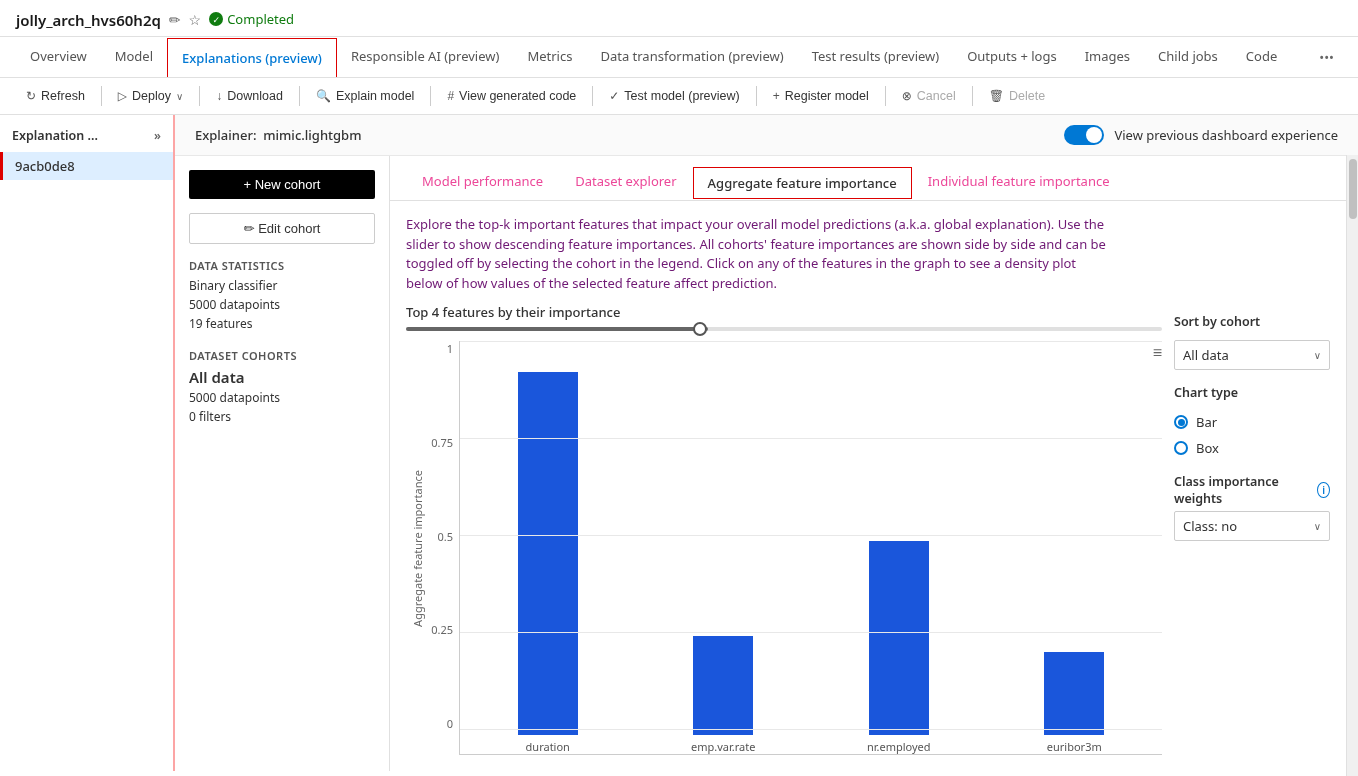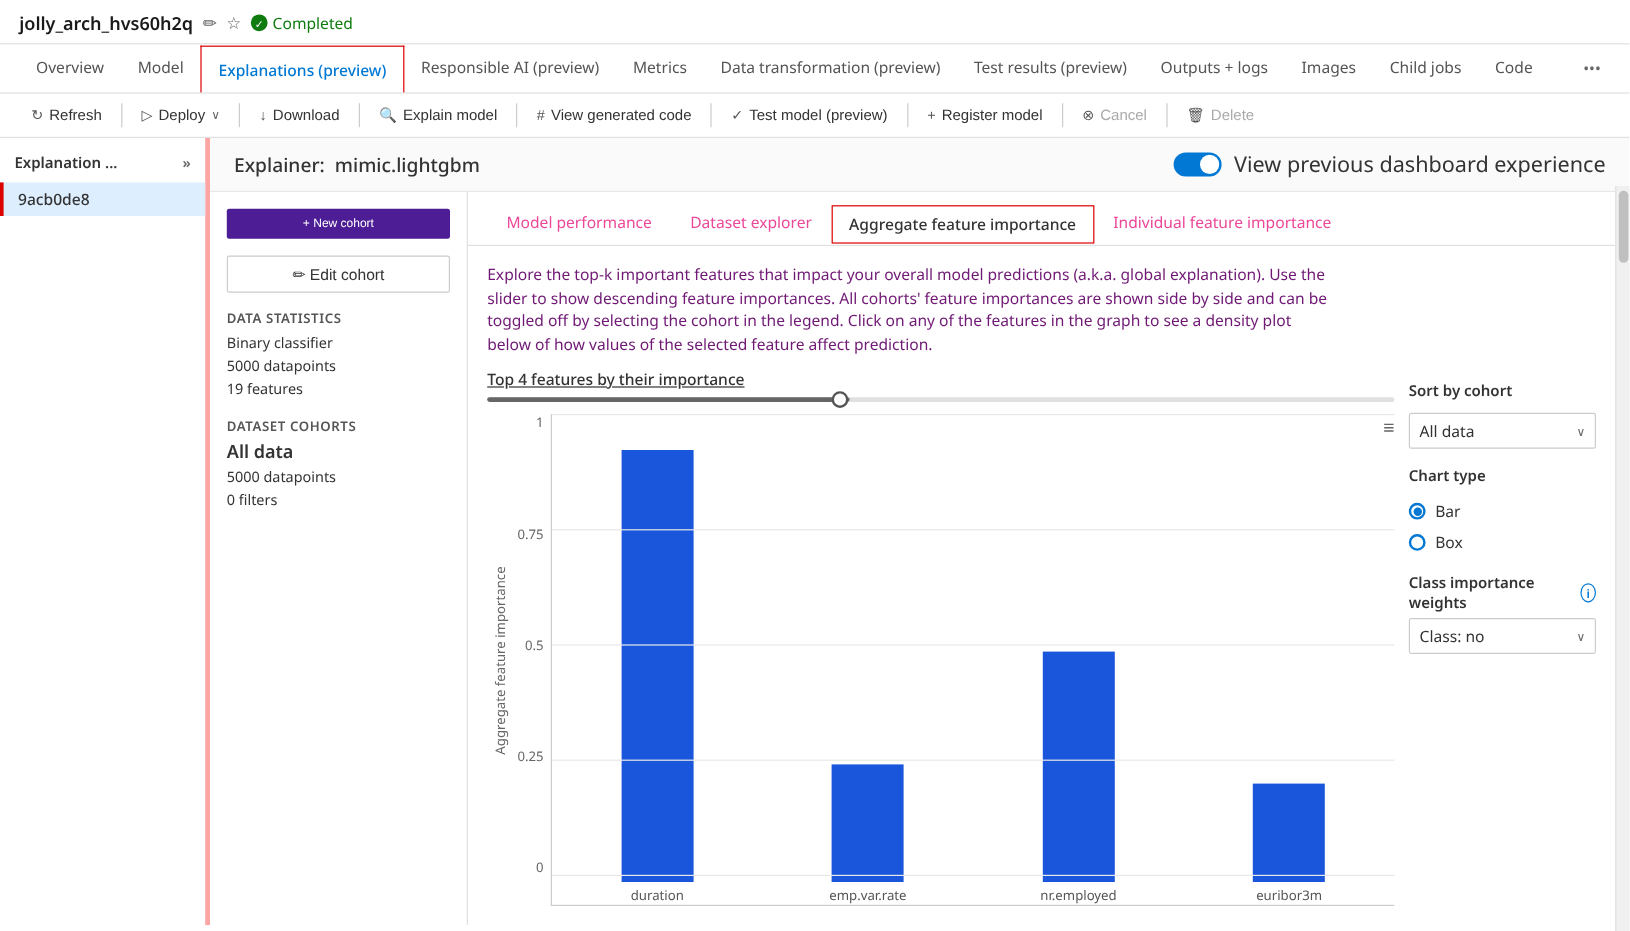--- a/index.html
+++ b/index.html
@@ -48,21 +48,21 @@
     .toolbar-btn.disabled { color: #aaa; cursor: default; }
 
     
     .main-area {
       display: flex; height: calc(776px - 120px);
     }
 
     
     .sidebar {
       width: 175px; min-width: 175px;
-      border-right: 4px solid #fca5a5;
+      border-right: 2px solid #fca5a5;
       padding: 12px 0;
       display: flex; flex-direction: column;
     }
     .sidebar-header {
       display: flex; align-items: center; justify-content: space-between;
       padding: 0 12px 8px;
       font-weight: 600; font-size: 12.5px; color: #333;
     }
     .sidebar-header .collapse-icon { cursor: pointer; color: #666; font-size: 12px; }
     .sidebar-item {
@@ -75,23 +75,23 @@
       flex: 1; overflow-y: auto; display: flex; flex-direction: column;
     }
 
     
     .explainer-bar {
       display: flex; align-items: center; justify-content: space-between;
       padding: 10px 20px;
       border-bottom: 1px solid #e8e8e8;
       background: #fafafa;
     }
-    .explainer-text { font-size: 16px; color: #555; }
+    .explainer-text { font-size: 13px; color: #555; }
     .explainer-text span { font-weight: 500; color: #333; }
-    .toggle-area { display: flex; align-items: center; gap: 10px; font-size: 18px; color: #333; }
+    .toggle-area { display: flex; align-items: center; gap: 10px; font-size: 13px; color: #333; }
     .toggle-switch {
       width: 40px; height: 20px; background: #0078d4; border-radius: 10px;
       position: relative; cursor: pointer;
     }
     .toggle-switch::after {
       content: ''; position: absolute; right: 2px; top: 2px;
       width: 16px; height: 16px; border-radius: 50%; background: #fff;
     }
 
     
@@ -101,22 +101,22 @@
 
     .left-panel {
       width: 215px; min-width: 215px;
       border-right: 1px solid #e0e0e0;
       padding: 14px;
       display: flex; flex-direction: column; gap: 14px;
     }
 
     .btn-new-cohort {
       display: flex; align-items: center; justify-content: center; gap: 6px;
-      background: #4c1d95; color: #fff; border: none; border-radius: 2px;
-      padding: 7px 14px; cursor: pointer; font-size: 10px; width: 100%;
+      background: #000000; color: #fff; border: none; border-radius: 2px;
+      padding: 7px 14px; cursor: pointer; font-size: 13px; width: 100%;
     }
 
     .btn-edit-cohort {
       display: flex; align-items: center; justify-content: center; gap: 6px;
       background: #fff; color: #333; border: 1px solid #ccc; border-radius: 2px;
       padding: 7px 14px; cursor: pointer; font-size: 13px; width: 100%;
     }
 
     .stats-section { font-size: 12px; color: #555; }
     .stats-section .section-title { font-size: 11px; font-weight: 600; color: #555; text-transform: uppercase; letter-spacing: 0.5px; margin-bottom: 4px; }
@@ -148,21 +148,21 @@
     }
 
     
     .chart-section {
       flex: 1; padding: 0 16px 16px;
       display: flex; gap: 0; overflow: hidden;
     }
 
     .chart-main { flex: 1; display: flex; flex-direction: column; }
 
-    .chart-top-label { font-size: 13px; font-weight: 500; color: #333; margin-bottom: 6px; text-decoration: underline; }
+    .chart-top-label { font-size: 13px; font-weight: 500; color: #333; margin-bottom: 6px; }
 
     .slider-container { display: flex; align-items: center; gap: 8px; margin-bottom: 10px; }
     .slider-track {
       flex: 1; height: 4px; background: #e0e0e0; border-radius: 2px; position: relative;
     }
     .slider-fill { width: 40%; height: 100%; background: #666; border-radius: 2px; }
     .slider-thumb {
       width: 14px; height: 14px; border-radius: 50%; background: #fff;
       border: 2px solid #555; position: absolute; top: -5px; left: 38%;
       cursor: pointer;

